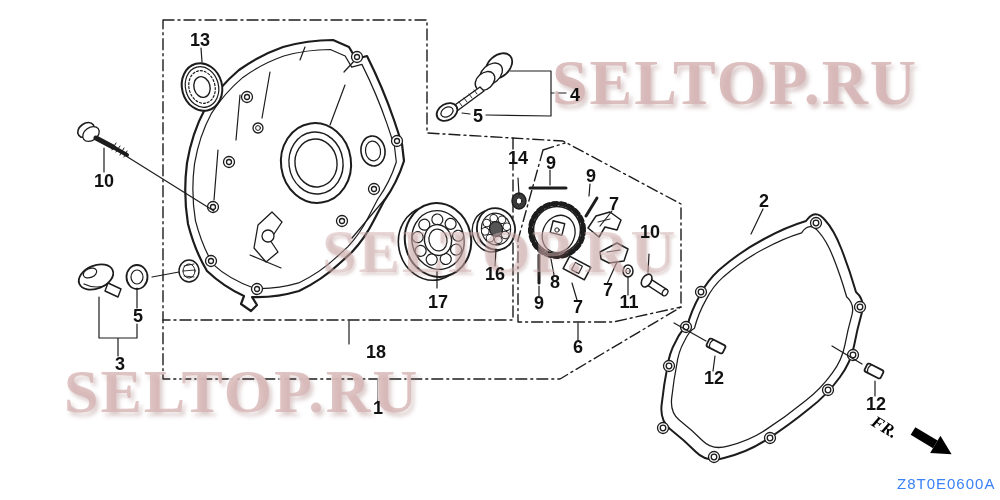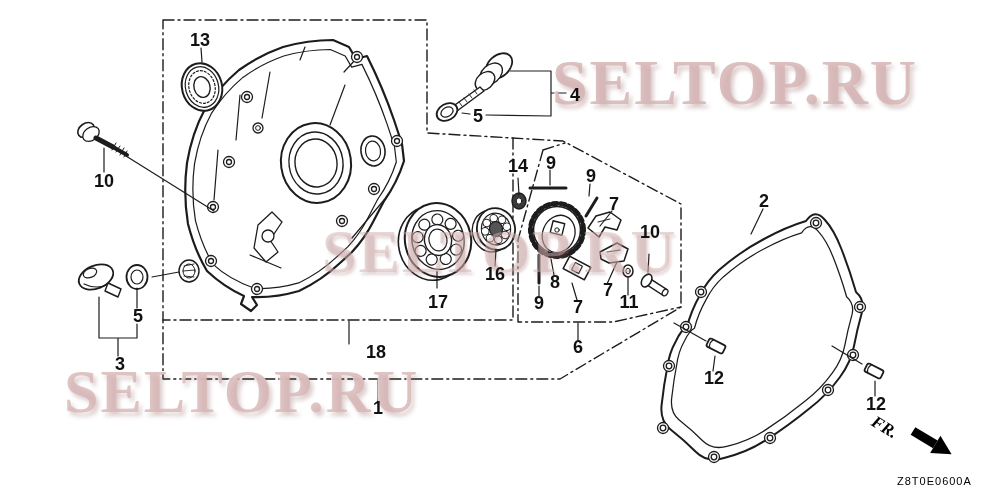--- a/index.html
+++ b/index.html
@@ -13,21 +13,21 @@
   .wm-c{left:322px;top:216px;font-size:62px;color:rgba(210,175,175,0.50);
         text-shadow:2px 3px 3px rgba(150,100,100,0.25);}
   .wm-bl{left:64px;top:356px;font-size:62px;color:rgba(214,180,180,0.78);
          text-shadow:3px 4px 4px rgba(150,100,100,0.32), -1px -1px 0 rgba(255,255,255,0.8);}
   #labels{position:absolute;left:0;top:0;width:100%;height:100%;z-index:4;}
   .plabel{position:absolute;transform:translate(-50%,-50%);font-size:18px;font-weight:600;
           color:#111;line-height:1;text-align:right;}
   #fr{position:absolute;left:878px;top:412px;z-index:4;font-size:17px;font-weight:bold;
       font-style:italic;font-family:"Liberation Serif",serif;color:#000;
       transform:rotate(31deg);transform-origin:left top;}
-  #code{position:absolute;left:897px;top:475px;z-index:4;font-size:11px;color:#000000;
+  #code{position:absolute;left:897px;top:475px;z-index:4;font-size:15px;color:#3b82f6;
         letter-spacing:1px;}
 </style>
 </head>
 <body>
 
 <div id="stage">
 
 <svg id="art" width="1000" height="500" viewBox="0 0 1000 500" stroke-linecap="round" stroke-linejoin="round">
 
   <g stroke="#1c1c1c" stroke-width="1.4" fill="none" stroke-dasharray="11 4 2 4">
@@ -306,21 +306,21 @@
 
   <div class="wm wm-tr">SELTOP.RU</div>
   <div class="wm wm-c">SELTOP.RU</div>
   <div class="wm wm-bl">SELTOP.RU</div>
 
   <div id="labels">
       <div class="plabel" style="left: 200px; top: 40px;">13</div>
       <div class="plabel" style="left: 104px; top: 181px;">10</div>
       <div class="plabel" style="left: 478px; top: 116px;">5</div>
       <div class="plabel" style="left: 575px; top: 95px;">4</div>
-      <div class="plabel" style="left: 518px; top: 166px;">14</div>
+      <div class="plabel" style="left: 518px; top: 158px;">14</div>
       <div class="plabel" style="left: 551px; top: 163px;">9</div>
       <div class="plabel" style="left: 591px; top: 176px;">9</div>
       <div class="plabel" style="left: 614px; top: 204px;">7</div>
       <div class="plabel" style="left: 650px; top: 232px;">10</div>
       <div class="plabel" style="left: 764px; top: 201px;">2</div>
       <div class="plabel" style="left: 495px; top: 274px;">16</div>
       <div class="plabel" style="left: 438px; top: 302px;">17</div>
       <div class="plabel" style="left: 555px; top: 282px;">8</div>
       <div class="plabel" style="left: 539px; top: 303px;">9</div>
       <div class="plabel" style="left: 578px; top: 307px;">7</div>

